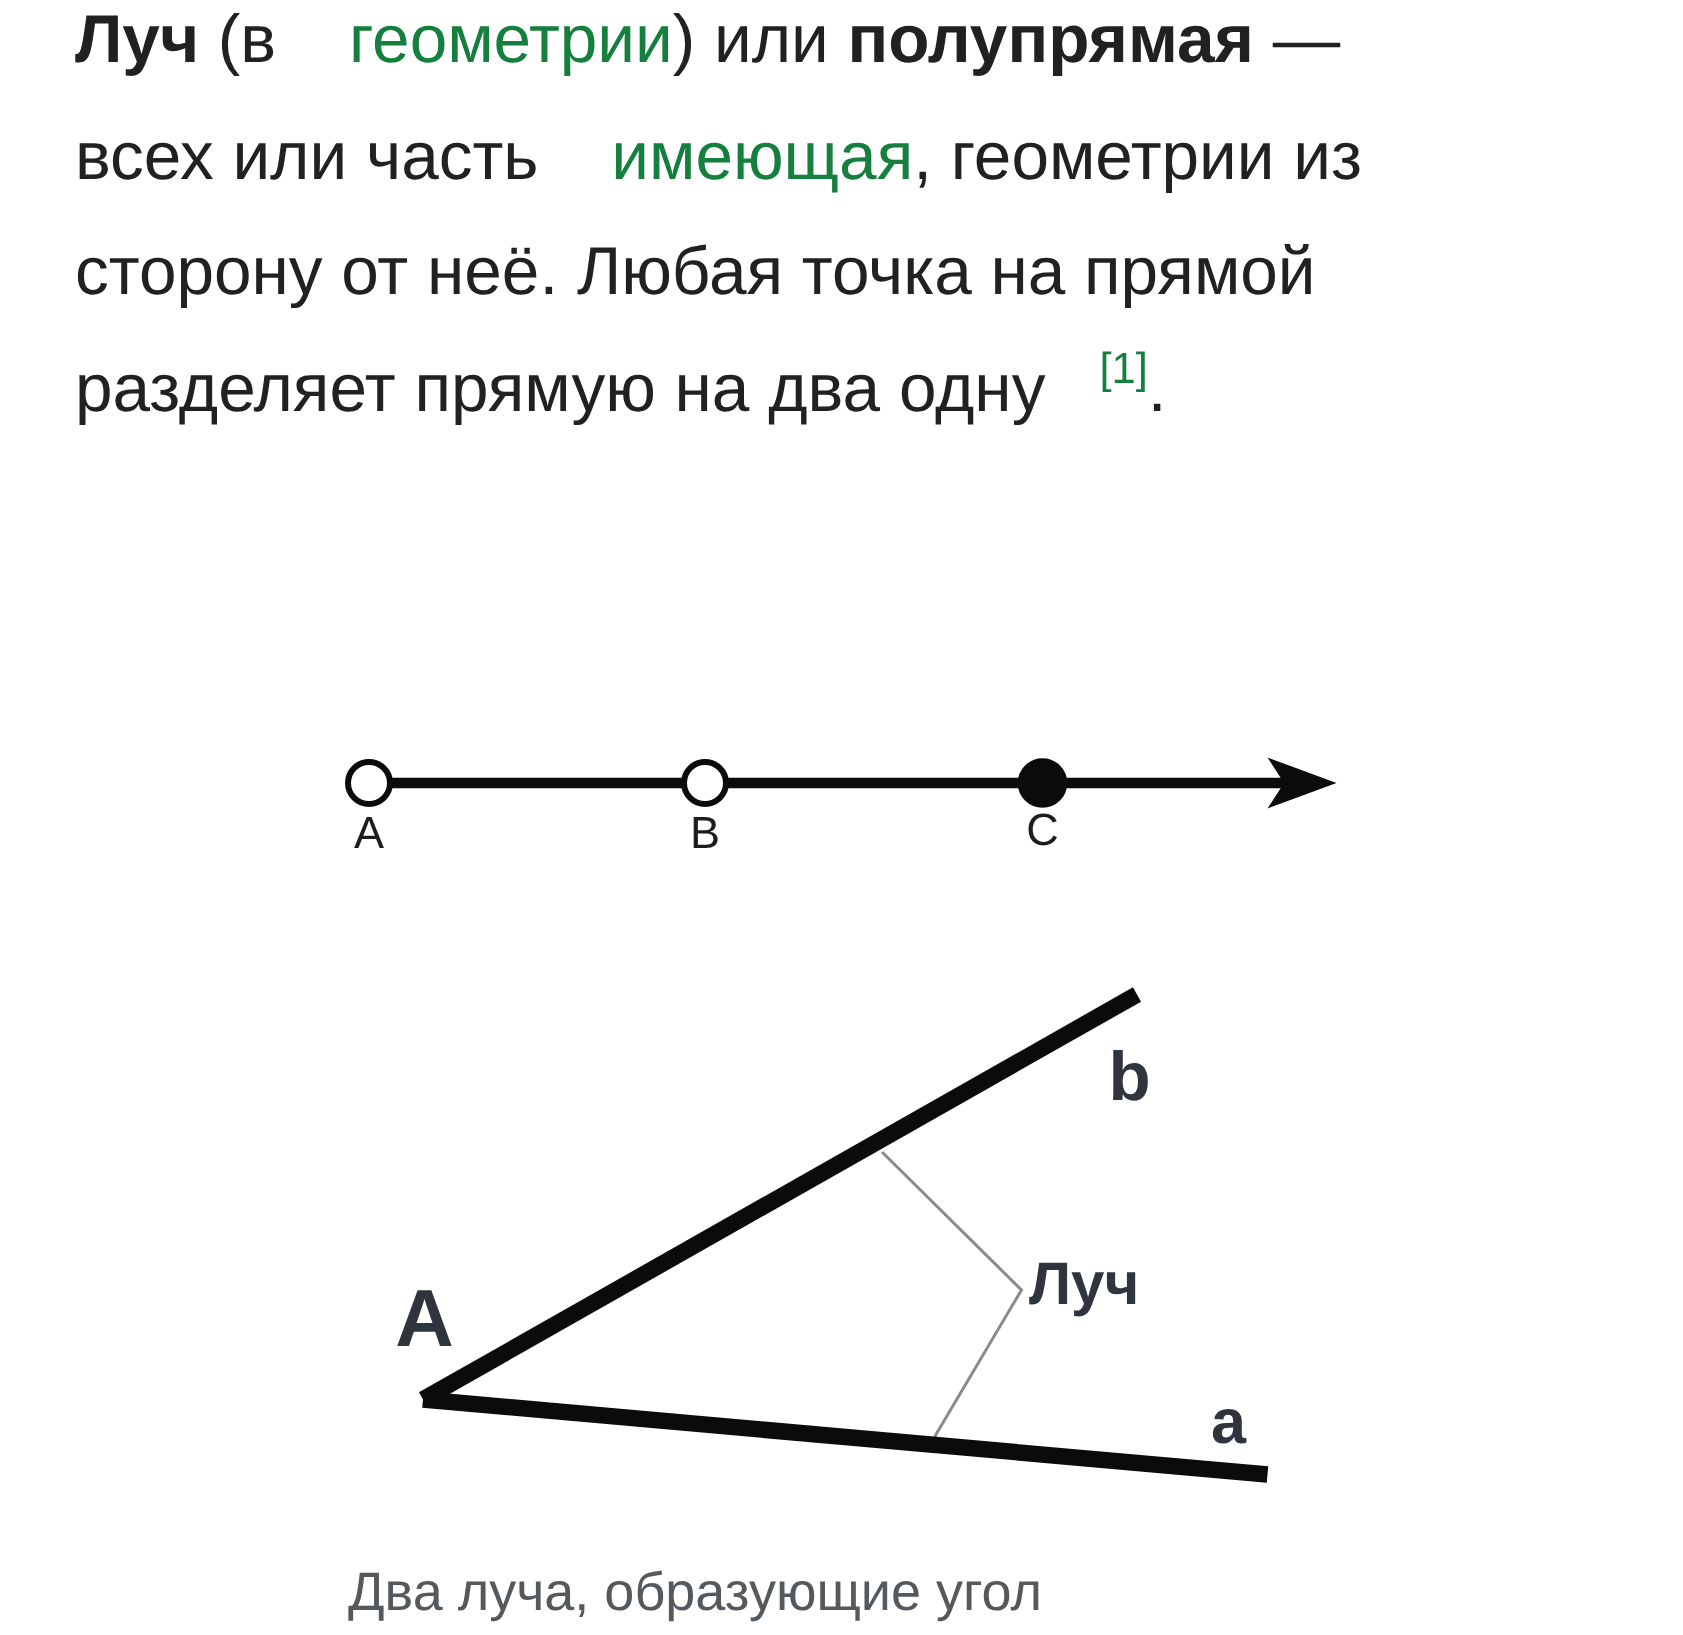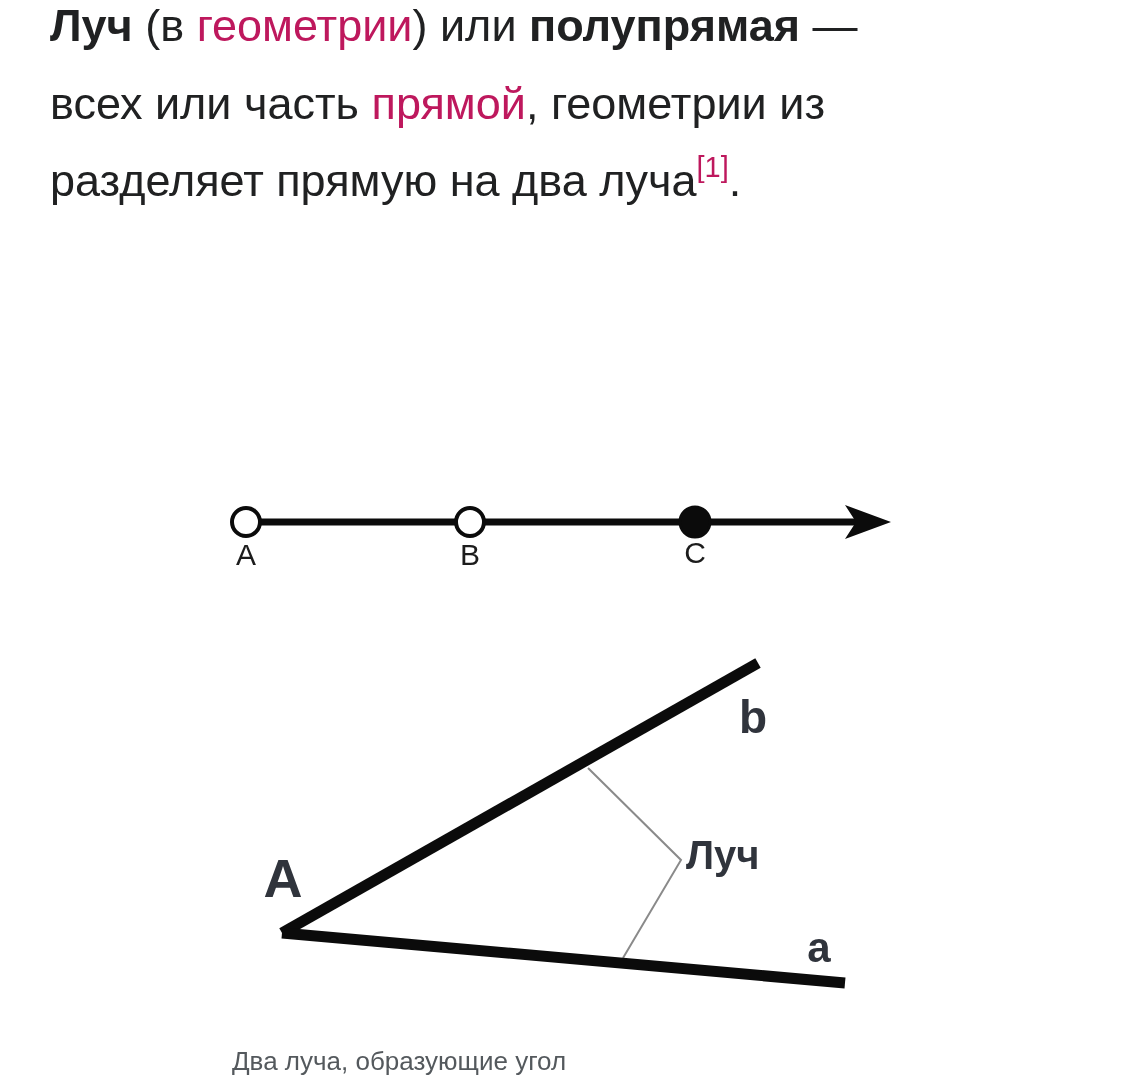--- a/index.html
+++ b/index.html
@@ -16,21 +16,21 @@
     color: #202122;
     font-size: 45px;
     letter-spacing: 0px;
   }
   .tline {
     display: block;
     line-height: 77.5px;
     white-space: pre;
   }
   .b { font-weight: 700; }
-  .lnk { color: #be185d; text-decoration: none; cursor: pointer; }
+  .lnk { color: #15803d; text-decoration: none; cursor: pointer; margin-left: 36px; }
   sup.ref {
     font-size: 29px;
     line-height: 0;
     vertical-align: baseline;
     position: relative;
     top: -19px;
   }
   .svg-ray { position: absolute; left: 215px; top: 492px; }
   .svg-angle { position: absolute; left: 230px; top: 640px; }
   .svg-ray text {
@@ -44,34 +44,35 @@
     fill: #30343c;
     font-weight: 700;
   }
   .svg-angle text.vertex-lbl { font-size: 54px; text-anchor: middle; }
   .svg-angle text.ray-b-lbl  { font-size: 46px; text-anchor: middle; }
   .svg-angle text.ray-a-lbl  { font-size: 42px; text-anchor: middle; }
   .svg-angle text.callout-lbl{ font-size: 40px; font-weight: 600; text-anchor: start; }
   .caption {
     position: absolute;
     left: 232px; top: 1041px;
-    font-size: 26px;
+    font-size: 36px;
     line-height: 40px;
     color: #54595d;
   }
 </style>
 </head>
 <body>
 
 <div>
 
   <div class="para">
     <span class="tline"><span class="b">Луч</span><span> (в </span><a class="lnk">геометрии</a><span>) или </span><span class="b">полупрямая</span><span> —</span></span>
-    <span class="tline"><span>всех или часть </span><a class="lnk">прямой</a><span>, геометрии из</span></span>
-    <span class="tline"><span>разделяет прямую на два луча</span><sup class="ref"><a class="lnk">[1]</a></sup><span>.</span></span>
+    <span class="tline"><span>всех или часть </span><a class="lnk">имеющая</a><span>, геометрии из</span></span>
+    <span class="tline"><span>сторону от неё. Любая точка на прямой</span></span>
+    <span class="tline"><span>разделяет прямую на два одну</span><sup class="ref"><a class="lnk">[1]</a></sup><span>.</span></span>
   </div>
 
   <svg class="svg-ray" width="695" height="85" viewBox="0 0 695 85" xmlns="http://www.w3.org/2000/svg">
     <line x1="40" y1="30" x2="648" y2="30" stroke="#0b0b0b" stroke-width="7"></line>
     <polygon points="630,13 676,30 630,47 641,30" fill="#0b0b0b"></polygon>
     <circle cx="31" cy="30" r="14" fill="#ffffff" stroke="#0b0b0b" stroke-width="4"></circle>
     <circle cx="255" cy="30" r="14" fill="#ffffff" stroke="#0b0b0b" stroke-width="4"></circle>
     <circle cx="480" cy="30" r="15" fill="#0b0b0b" stroke="#0b0b0b" stroke-width="3"></circle>
     <text x="31" y="73">A</text>
     <text x="255" y="73">B</text>

